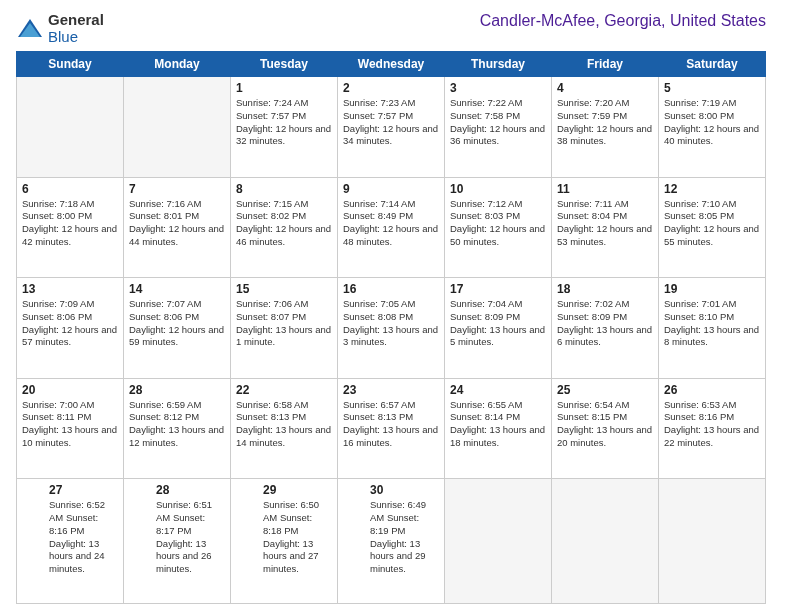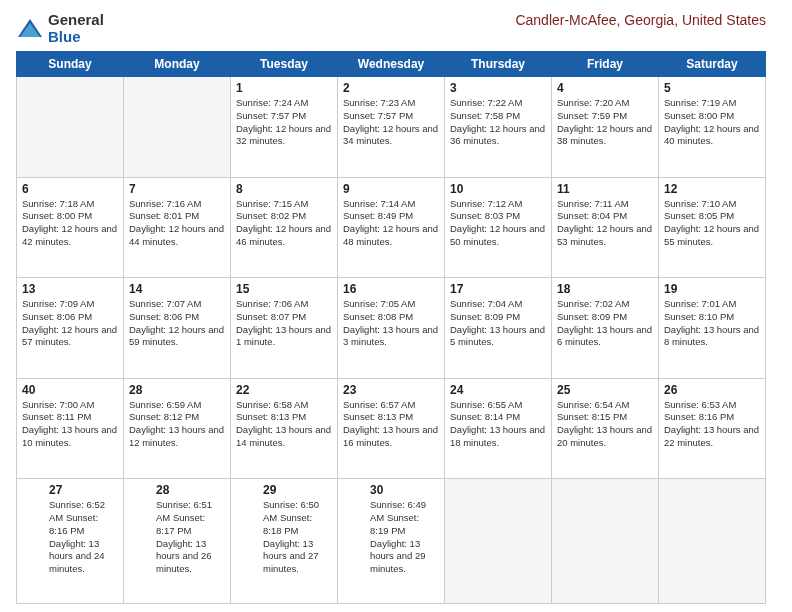--- a/index.html
+++ b/index.html
@@ -33,39 +33,39 @@
       flex-direction: column;
       line-height: 1.1;
     }
     .logo-general {
       font-size: 15px;
       font-weight: bold;
       color: #333;
     }
     .logo-blue {
       font-size: 15px;
-      font-weight: bold;
+      font-weight: normal;
       color: #1a5fa8;
     }
     .logo-icon {
       width: 28px;
       height: 28px;
     }
     .title-block {
       text-align: right;
     }
     .main-title {
       font-size: 32px;
       font-weight: bold;
       color: #222;
       line-height: 1.1;
     }
     .sub-title {
-      font-size: 14px;
-      color: #7f1d1d;
+      font-size: 16px;
+      color: #4c1d95;
     }
     .calendar {
       flex: 1;
       border: 1px solid #ccc;
       border-collapse: collapse;
       width: 100%;
       table-layout: fixed;
     }
     .calendar th {
       background: #1a5fa8;
@@ -277,21 +277,21 @@
           <td>
             <span class="day-num">19</span>
             <div class="day-info">Sunrise: 7:01 AM
 Sunset: 8:10 PM
 Daylight: 13 hours
 and 8 minutes.</div>
           </td>
         </tr>
         <tr class="week-row">
           <td>
-            <span class="day-num">40</span>
+            <span class="day-num">20</span>
             <div class="day-info">Sunrise: 7:00 AM
 Sunset: 8:11 PM
 Daylight: 13 hours
 and 10 minutes.</div>
           </td>
           <td>
             <span class="day-num">28</span>
             <div class="day-info">Sunrise: 6:59 AM
 Sunset: 8:12 PM
 Daylight: 13 hours

